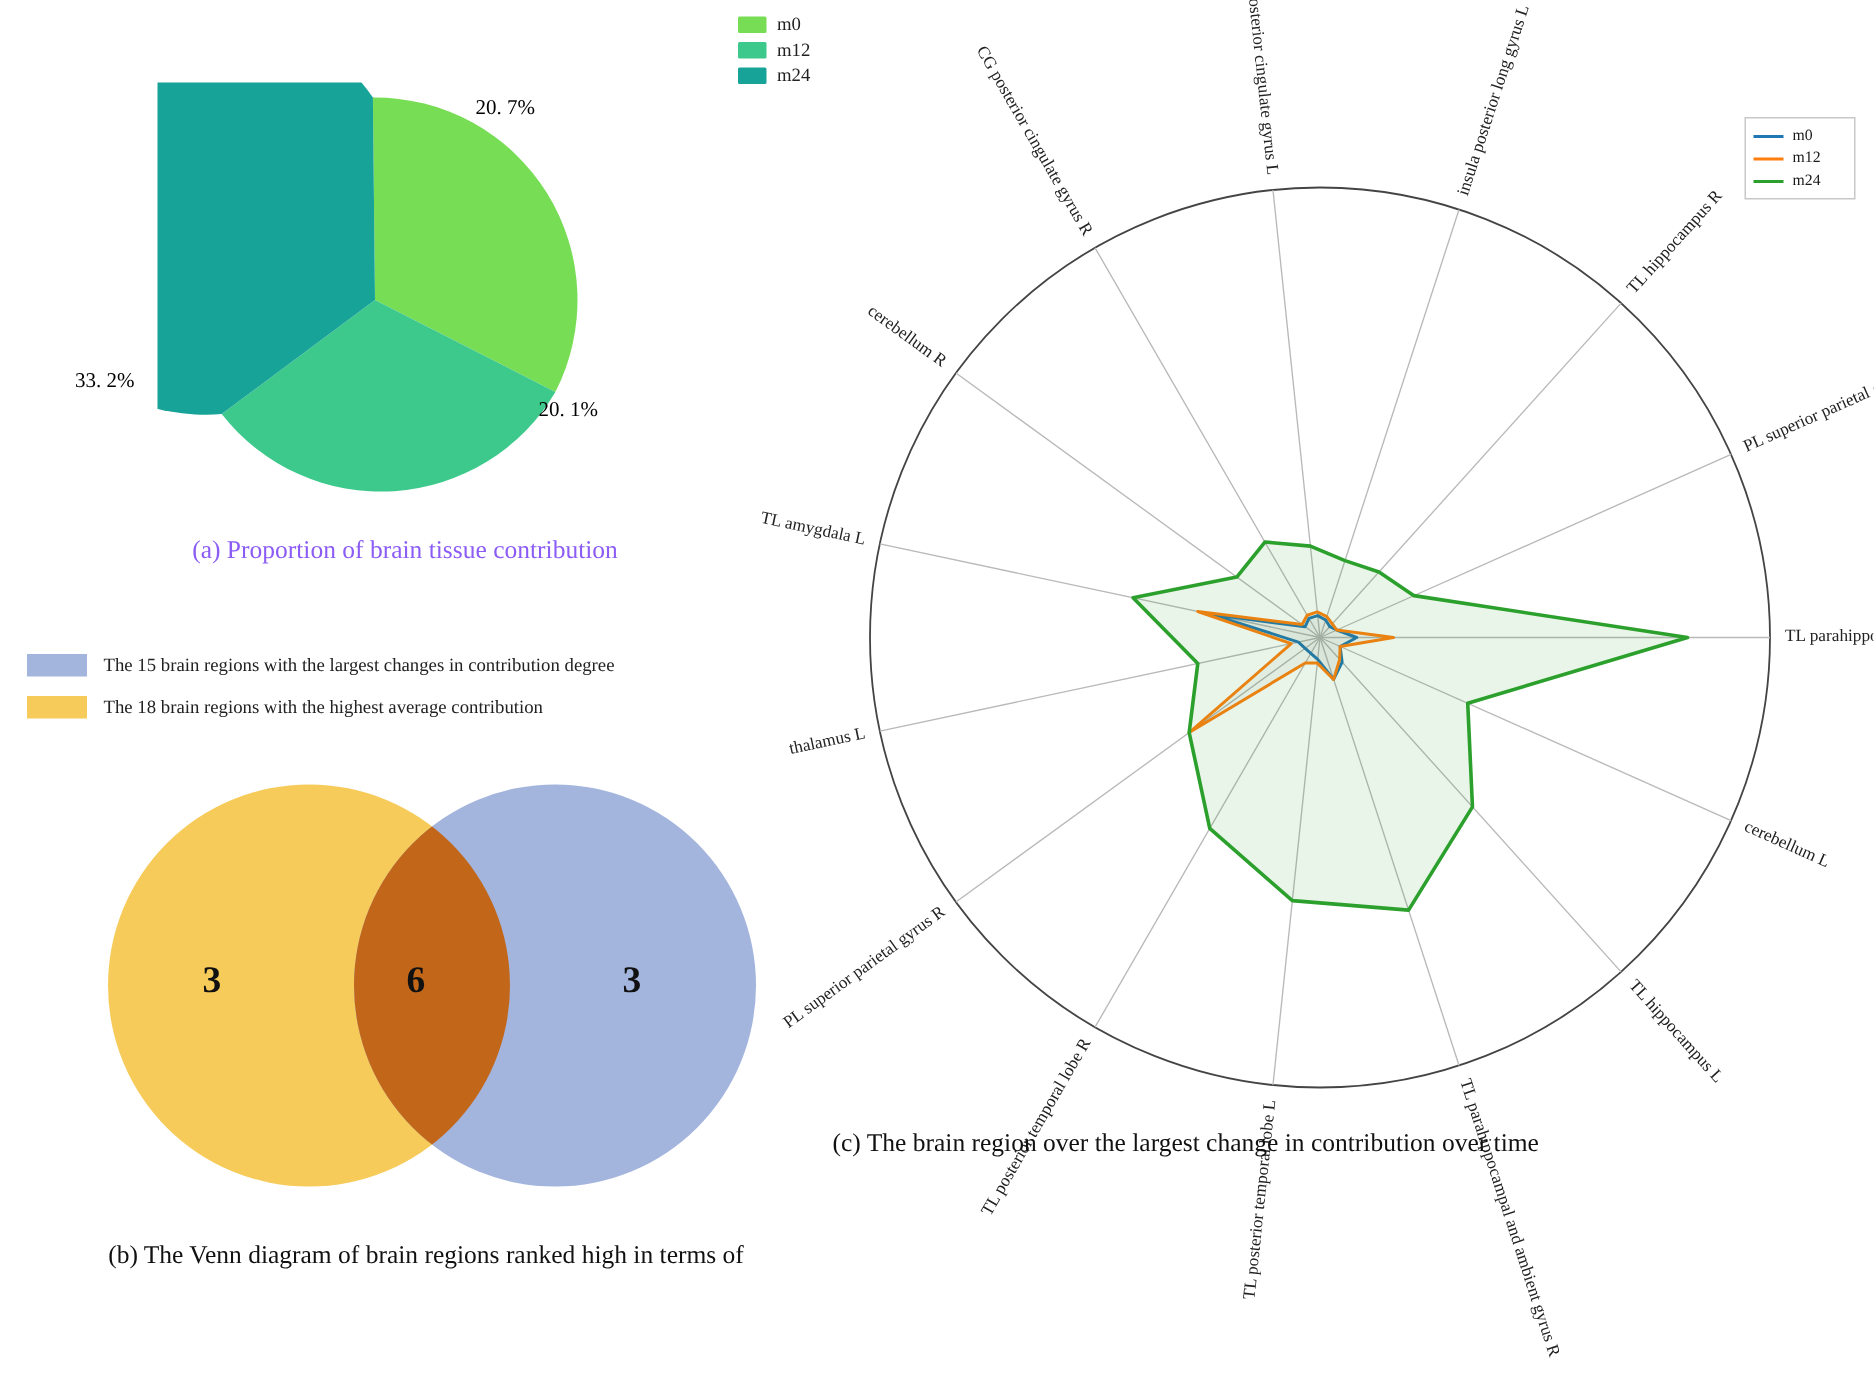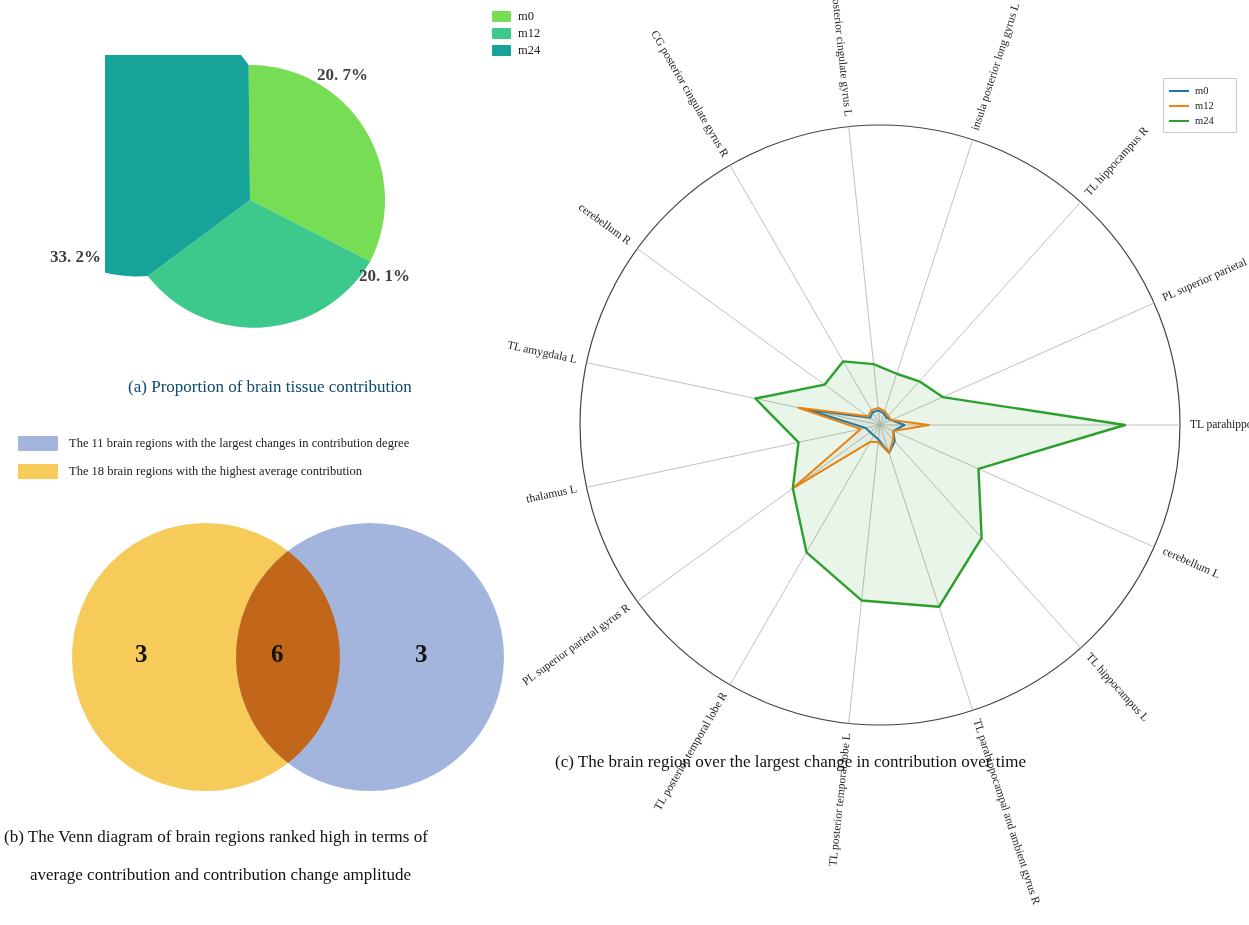--- a/index.html
+++ b/index.html
@@ -38,33 +38,32 @@
     font-size: 12.5px;
     color: #222;
   }
   #pie-wrap {
     left: 105px; top: 55px;
     width: 290px; height: 290px;
   }
   #pie-svg { display: block; }
   .pie-pct {
     position: absolute;
-    font-size: 17px;
-    font-family: "Liberation Serif", serif;
-    color: #404040;
+    font-size: 14px;
+    font-family: "Liberation Serif", serif;
+    color: #000000;
     white-space: nowrap;
-    font-weight: bold;
   }
   #cap-a {
-    left: 40px; top: 368px;
+    left: 40px; top: 348px;
     width: 460px;
     text-align: center;
     font-size: 17px;
     line-height: 38px;
-    color: #0c4a6e;
+    color: #8b5cf6;
   }
 
   
   #venn-legend {
     left: 18px; top: 432px;
     width: 520px;
   }
   .vlegend-row {
     display: flex;
     align-items: center;
@@ -90,20 +89,21 @@
     font-weight: bold;
     font-family: "Liberation Serif", serif;
     color: #111;
   }
   #cap-b {
     left: 4px; top: 818px;
     width: 560px;
     font-size: 17px;
     line-height: 38px;
     color: #111;
+    text-align: center;
   }
   #cap-b .l2 { display:block; padding-left: 26px; }
 
   
   #radar-legend {
     left: 1163px; top: 78px;
     width: 74px;
     border: 1px solid #c8c8c8;
     background: #fff;
     padding: 4px 5px;
@@ -168,21 +168,21 @@
   <span class="pie-pct" style="left:-55px; top:192px;">33. 2%</span>
 </div>
 
 <div class="fig" id="cap-a">
   <div>(a)   Proportion of brain tissue contribution</div>
 </div>
 
 <div class="fig" id="venn-legend">
   <div class="vlegend-row">
     <span class="vlegend-swatch" style="background:#a3b4dd"></span>
-    <span class="vlegend-label">The 11 brain regions with the largest changes in contribution degree</span>
+    <span class="vlegend-label">The 15 brain regions with the largest changes in contribution degree</span>
   </div>
   <div class="vlegend-row">
     <span class="vlegend-swatch" style="background:#f6cb5a"></span>
     <span class="vlegend-label">The 18 brain regions with the highest average contribution</span>
   </div>
 </div>
 
 <div class="fig" id="venn-wrap">
   <svg width="500" height="310" viewBox="0 0 500 310">
     <defs>
@@ -196,21 +196,20 @@
       <circle cx="342" cy="152" r="134" fill="#c2671a"></circle>
     </g>
   </svg>
   <span class="venn-num" style="left:107px; top:135px;">3</span>
   <span class="venn-num" style="left:243px; top:135px;">6</span>
   <span class="venn-num" style="left:387px; top:135px;">3</span>
 </div>
 
 <div class="fig" id="cap-b">
   <div>(b) The Venn diagram of brain regions ranked high in terms of</div>
-  <div class="l2">average contribution and contribution change amplitude</div>
 </div>
 
 <div class="fig" id="radar-legend">
   <div class="rlegend-row">
     <span class="rline" style="border-top-color:#1f77b4"></span>
     <span class="rlegend-label">m0</span>
   </div>
   <div class="rlegend-row">
     <span class="rline" style="border-top-color:#ff7f0e"></span>
     <span class="rlegend-label">m12</span>

